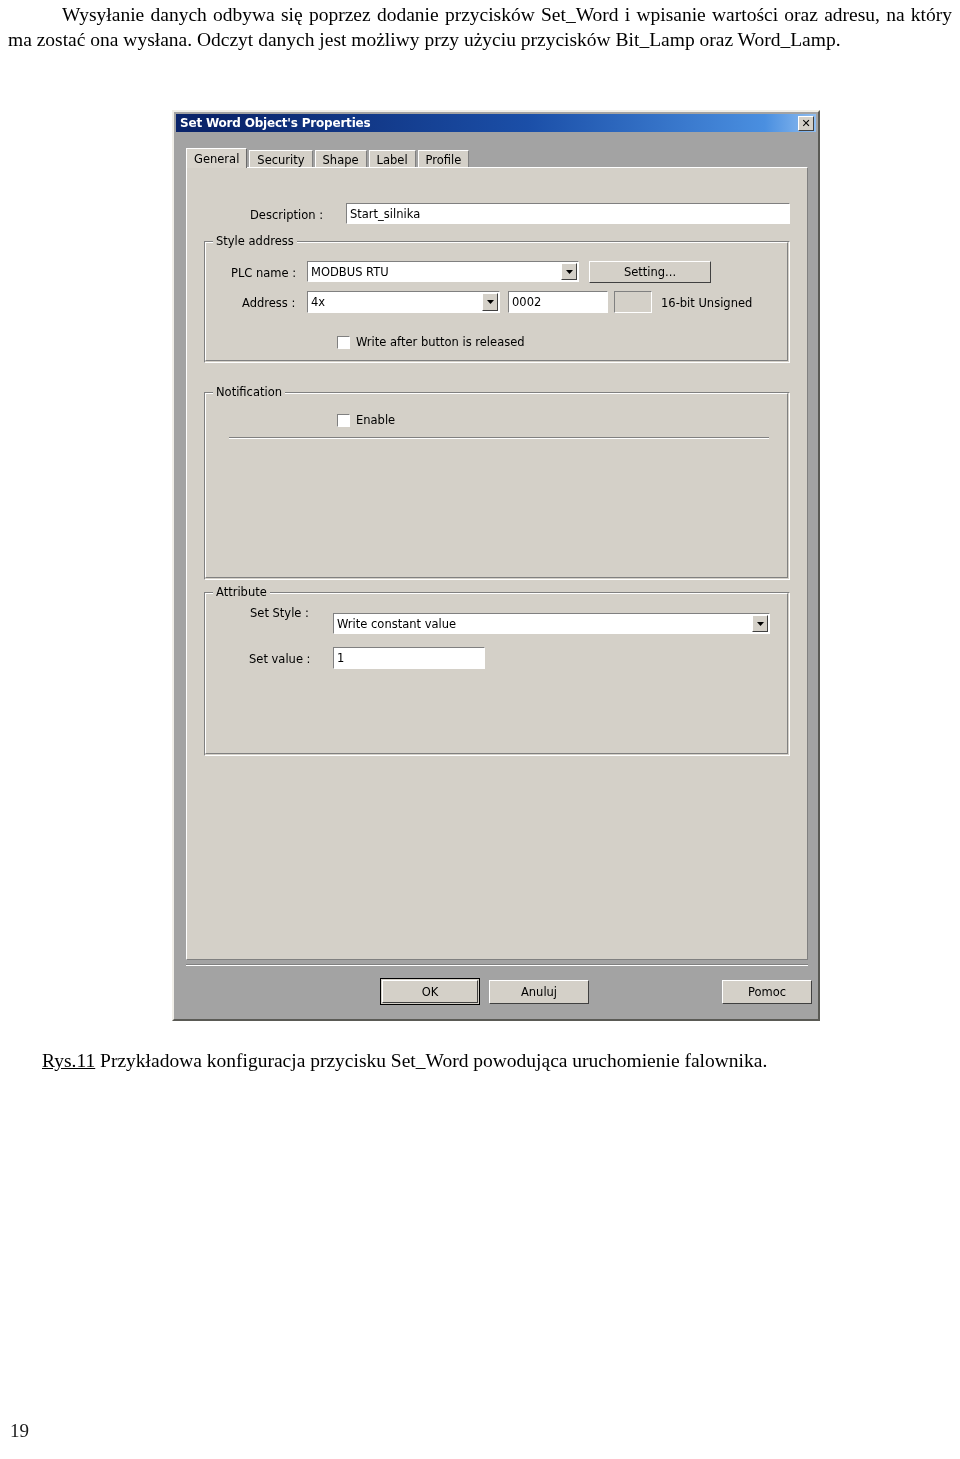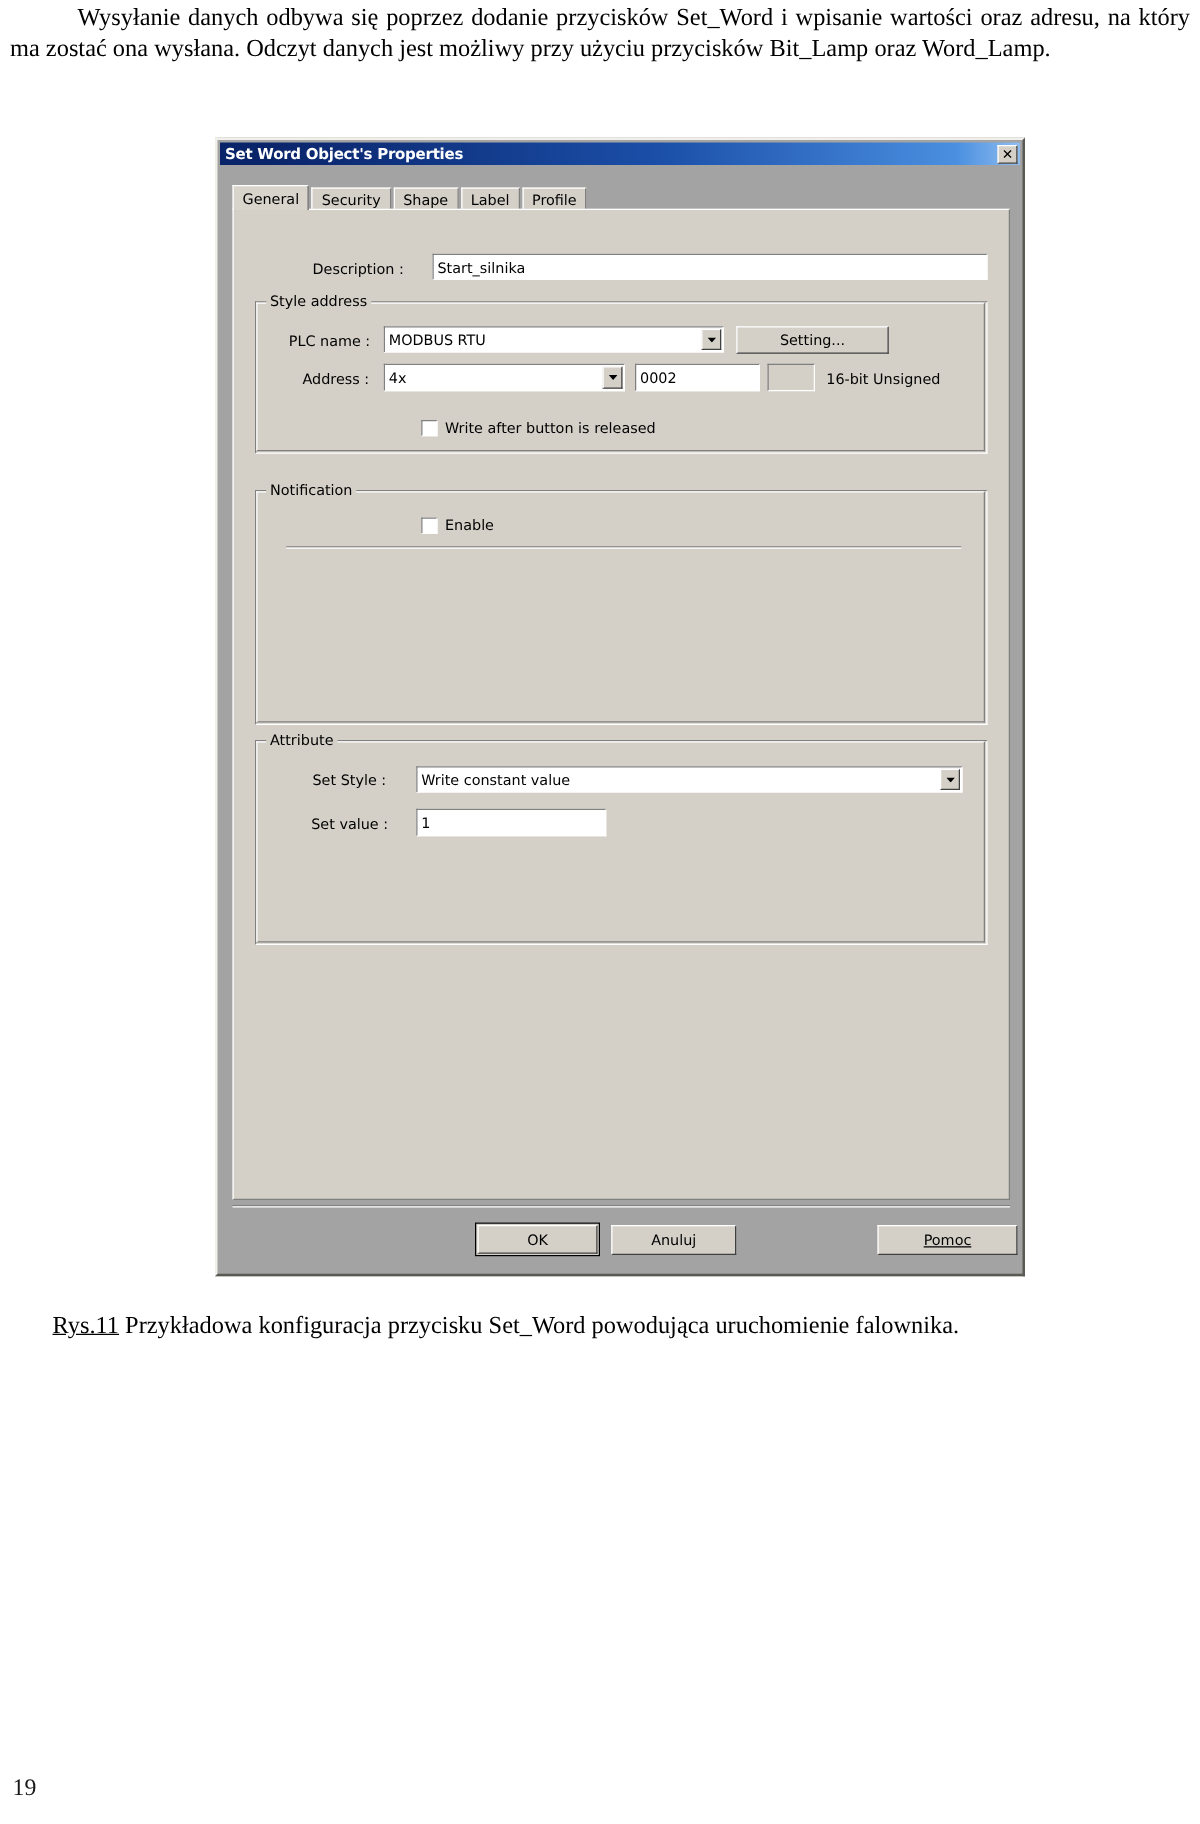--- a/index.html
+++ b/index.html
@@ -410,21 +410,21 @@
         <span>Enable</span>
       </div>
 
       <div class="etched-line" style="left:24px; top:44px; width:540px;"></div>
     </div>
 
     <div class="groupbox" style="left:17px; top:424px; width:586px; height:164px;">
       <div class="gb-inner"></div>
       <div class="gb-title">Attribute</div>
 
-      <div class="lbl" style="left:45px; top:24px;">Set Style :</div>
+      <div class="lbl" style="left:45px; top:13px;">Set Style :</div>
       <div class="combo" style="left:128px; top:20px; width:437px; height:21px;">
         <span class="combo-text">Write constant value</span>
         <span class="combo-arrow">
           <svg width="7" height="4" viewBox="0 0 7 4">
               <polygon points="0,0 7,0 3.5,4" fill="#000000"></polygon>
             </svg>
         </span>
       </div>
 
       <div class="lbl" style="left:44px; top:59px;">Set value :</div>
@@ -435,21 +435,21 @@
 
   <div class="btn-bar-sep"></div>
 
   <div class="btn default" style="left:206px; top:866px; width:100px; height:27px;">
     <span class="btn-face"></span>
     <span>OK</span>
   </div>
   <div class="btn" style="left:315px; top:868px; width:100px; height:24px;">
     <span>Anuluj</span>
   </div>
-  <div class="btn" style="left:528px; top:868px; width:112px; height:24px;text-decoration:underline;">
+  <div class="btn" style="left:548px; top:868px; width:90px; height:24px;">
     <span>Pomoc</span>
   </div>
 
 </div>
 
 <div class="doc-caption">
   <span class="link">Rys.11</span><span> Przykładowa konfiguracja przycisku Set_Word powodująca uruchomienie falownika.</span>
 </div>
 
 <div class="page-number">19</div>

